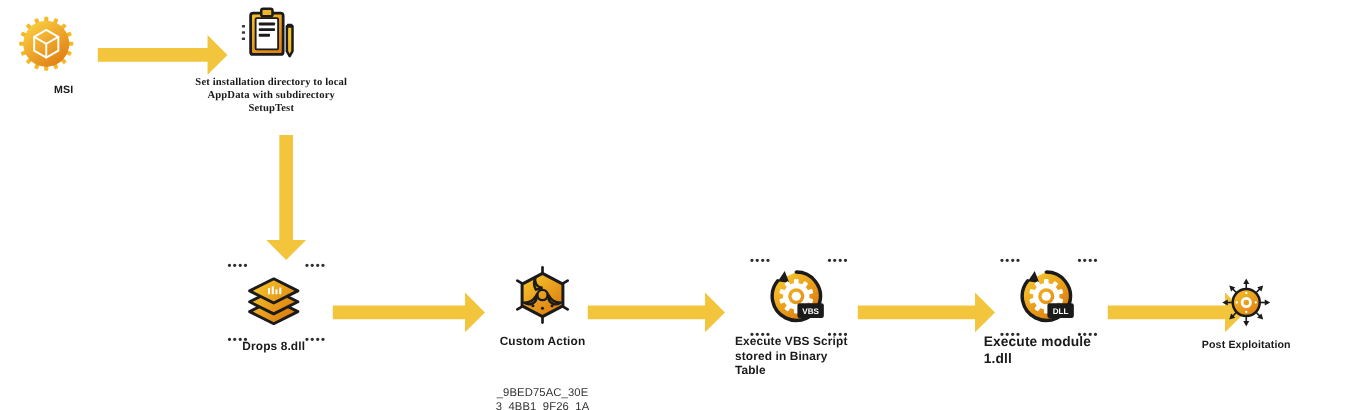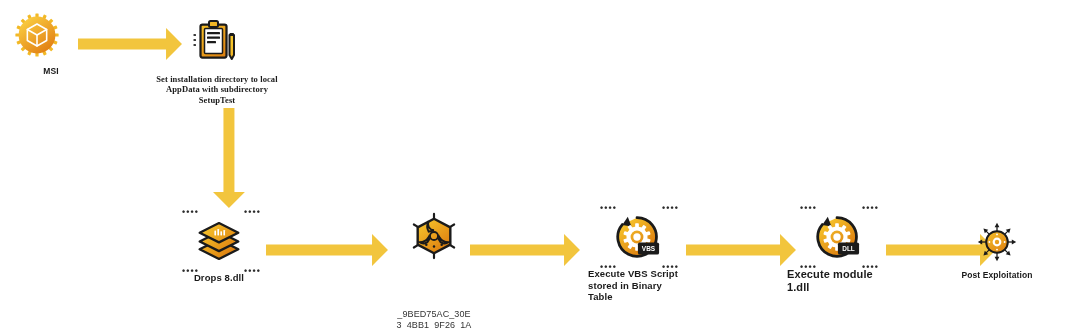--- a/index.html
+++ b/index.html
@@ -115,21 +115,21 @@
             </g>
             <circle cx="50" cy="50" r="40" fill="url(#gc2)"></circle>
             <g stroke="#ffffff" stroke-width="3.4" stroke-linejoin="round" stroke-linecap="round" fill="none">
               <path d="M50 26 L71 38 L71 62 L50 74 L29 62 L29 38 Z"></path>
               <path d="M29 38 L50 50 L71 38"></path>
               <path d="M50 50 L50 74"></path>
             </g>
           </svg></div>
         <div class="caption sm" style="position: absolute; left: -8px; top: 54px; width: 90px;">MSI</div>
       </div>
-      <div class="node" style="left: 192px; top: 16px; width: 50px; font-family: Liberation Serif, serif;">
+      <div class="node" style="left: 192px; top: 2px; width: 50px; font-family: Liberation Serif, serif;">
         <div class="icon-wrap" style="width: 50px; height: 50px;"><svg viewBox="0 0 100 100" width="50" height="50">
             <defs>
               <linearGradient id="cb1" x1="18" y1="10" x2="80" y2="90" gradientUnits="userSpaceOnUse">
                 <stop offset="0" stop-color="#F7C62B"></stop>
                 <stop offset="1" stop-color="#D9730B"></stop>
               </linearGradient>
             </defs>
             <g fill="#3a3a3a">
               <rect x="3" y="36" width="5" height="4" rx="1"></rect>
               <rect x="3" y="46" width="5" height="4" rx="1"></rect>
@@ -198,20 +198,21 @@
               <path d="M50 38 a13 13 0 0 1 -11 -19 a22 22 0 0 0 0 22 Z"></path>
               <path d="M40 57 a13 13 0 0 1 -20 6 a22 22 0 0 0 19 -11 Z"></path>
               <path d="M60 57 a13 13 0 0 0 20 6 a22 22 0 0 1 -19 -11 Z"></path>
             </g>
             <g fill="#1B1B1B">
               <circle cx="34" cy="68" r="2.6"></circle>
               <circle cx="50" cy="72" r="2.6"></circle>
               <circle cx="66" cy="68" r="2.6"></circle>
             </g>
           </svg></div>
+        <div class="caption md" style="position: absolute; left: -41px; top: 56px; width: 130px;">Custom Action</div>
         <div class="subcaption" style="position: absolute; left: -41px; top: 69px; width: 130px;">_9BED75AC_30E
 3_4BB1_9F26_1A
 4F247F32EF</div>
       </div>
       <div class="node" style="left: 614px; top: 214px; width: 46px;">
         <div class="icon-wrap" style="width: 46px; height: 46px;"><svg viewBox="0 0 100 100" width="46" height="46">
             <defs>
               <linearGradient id="rg1" x1="18" y1="12" x2="82" y2="88" gradientUnits="userSpaceOnUse">
                 <stop offset="0" stop-color="#F9CB2E"></stop>
                 <stop offset="1" stop-color="#D9730B"></stop>

